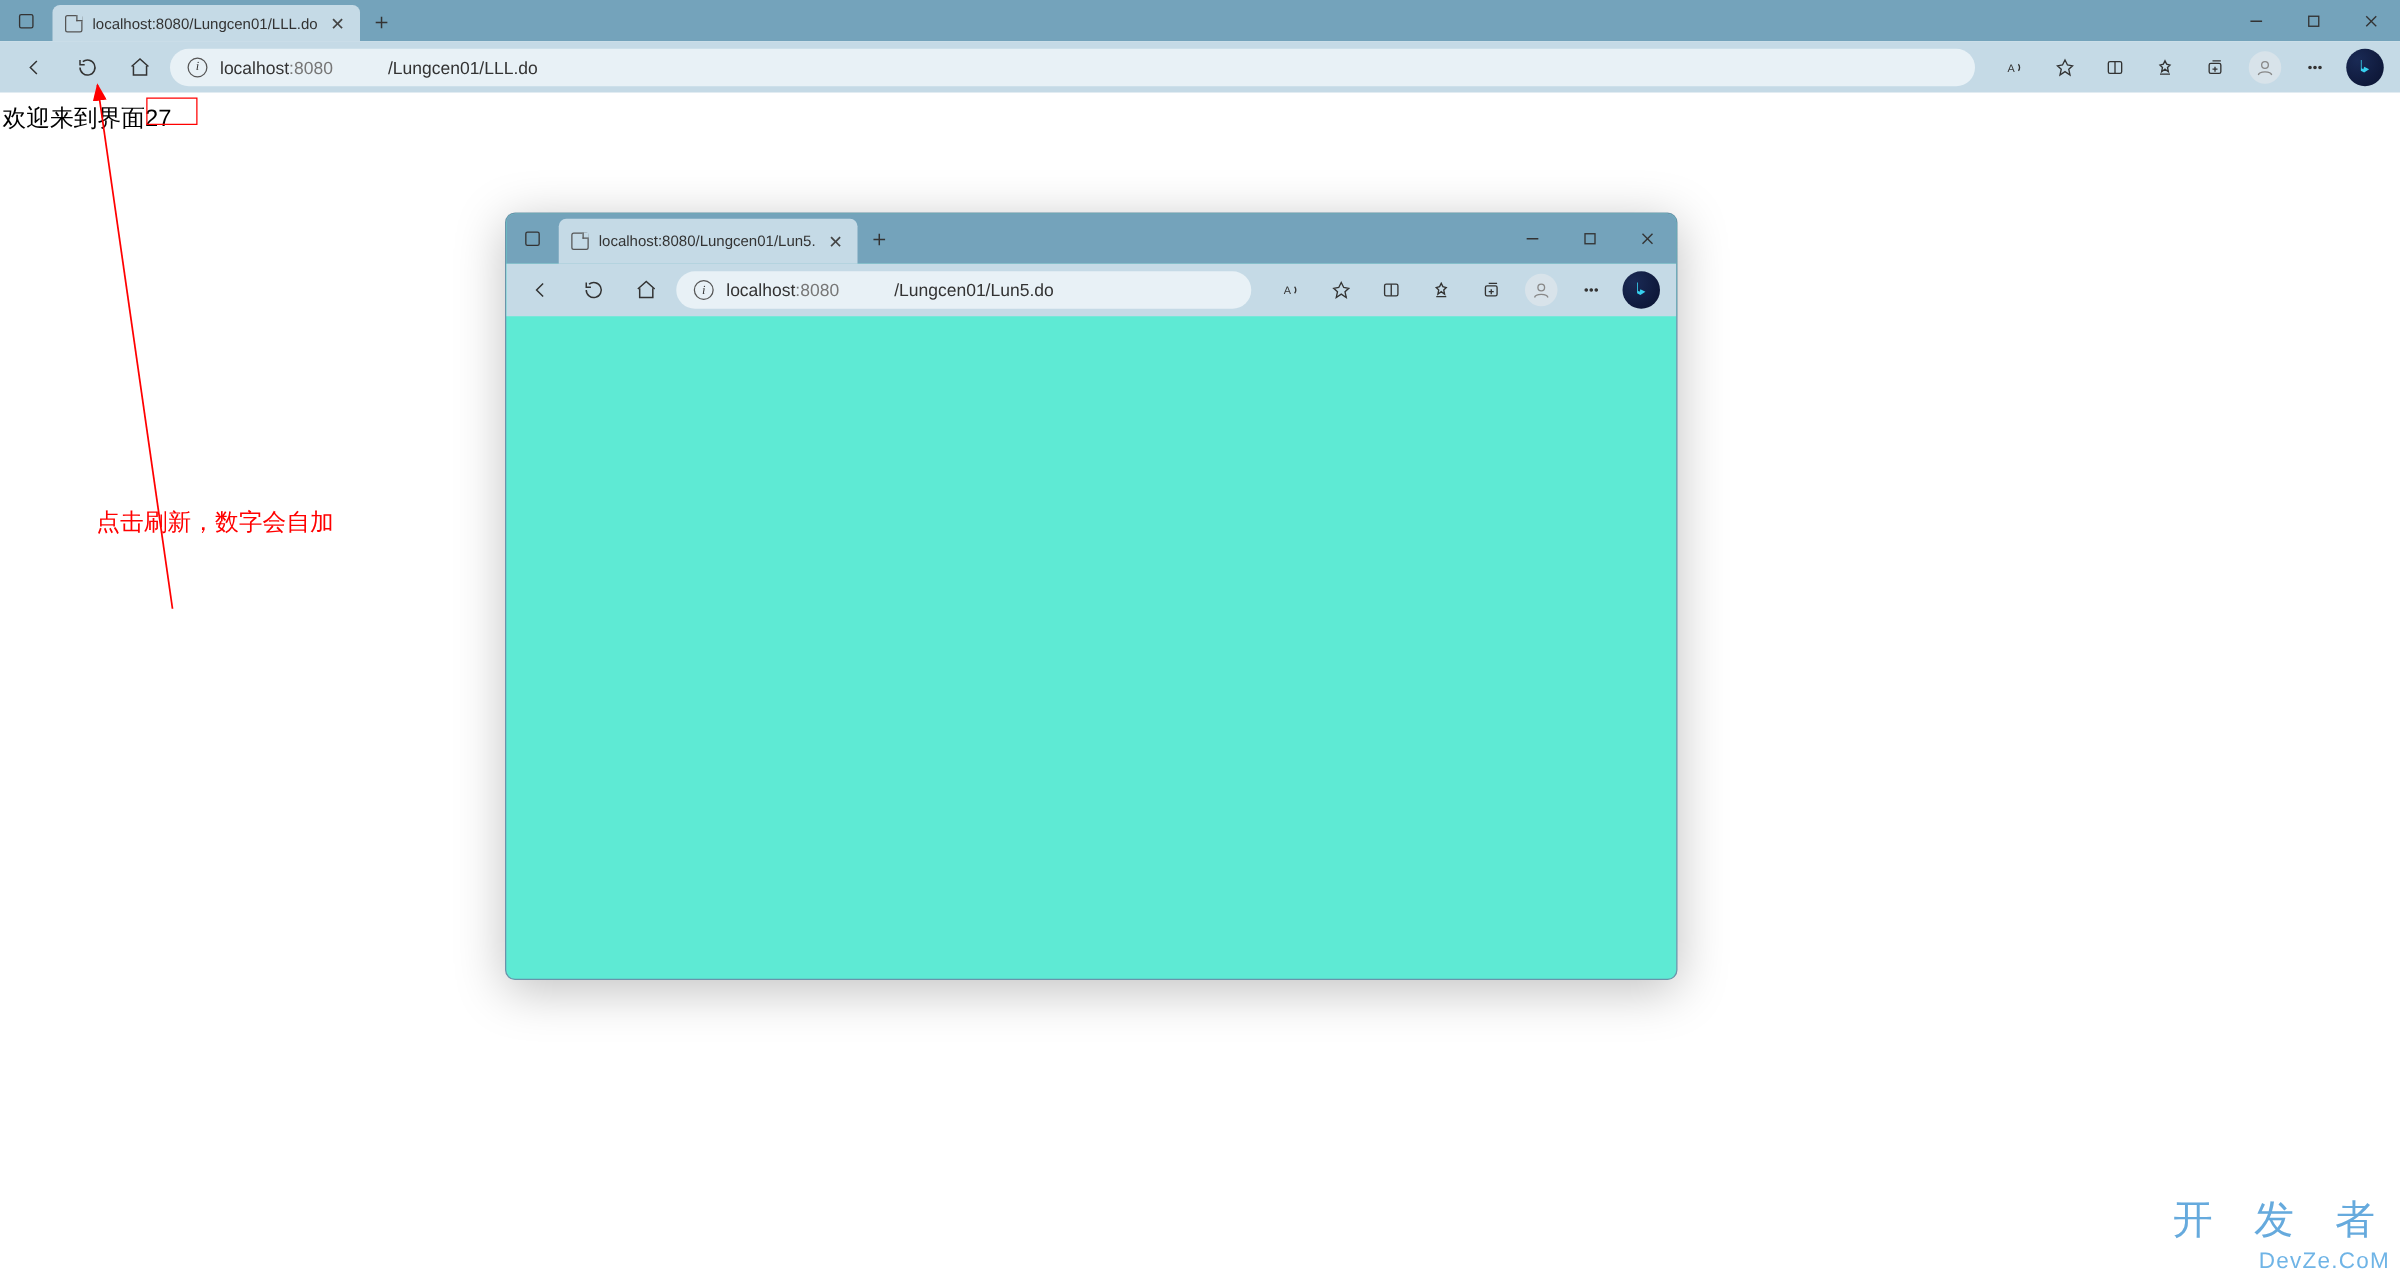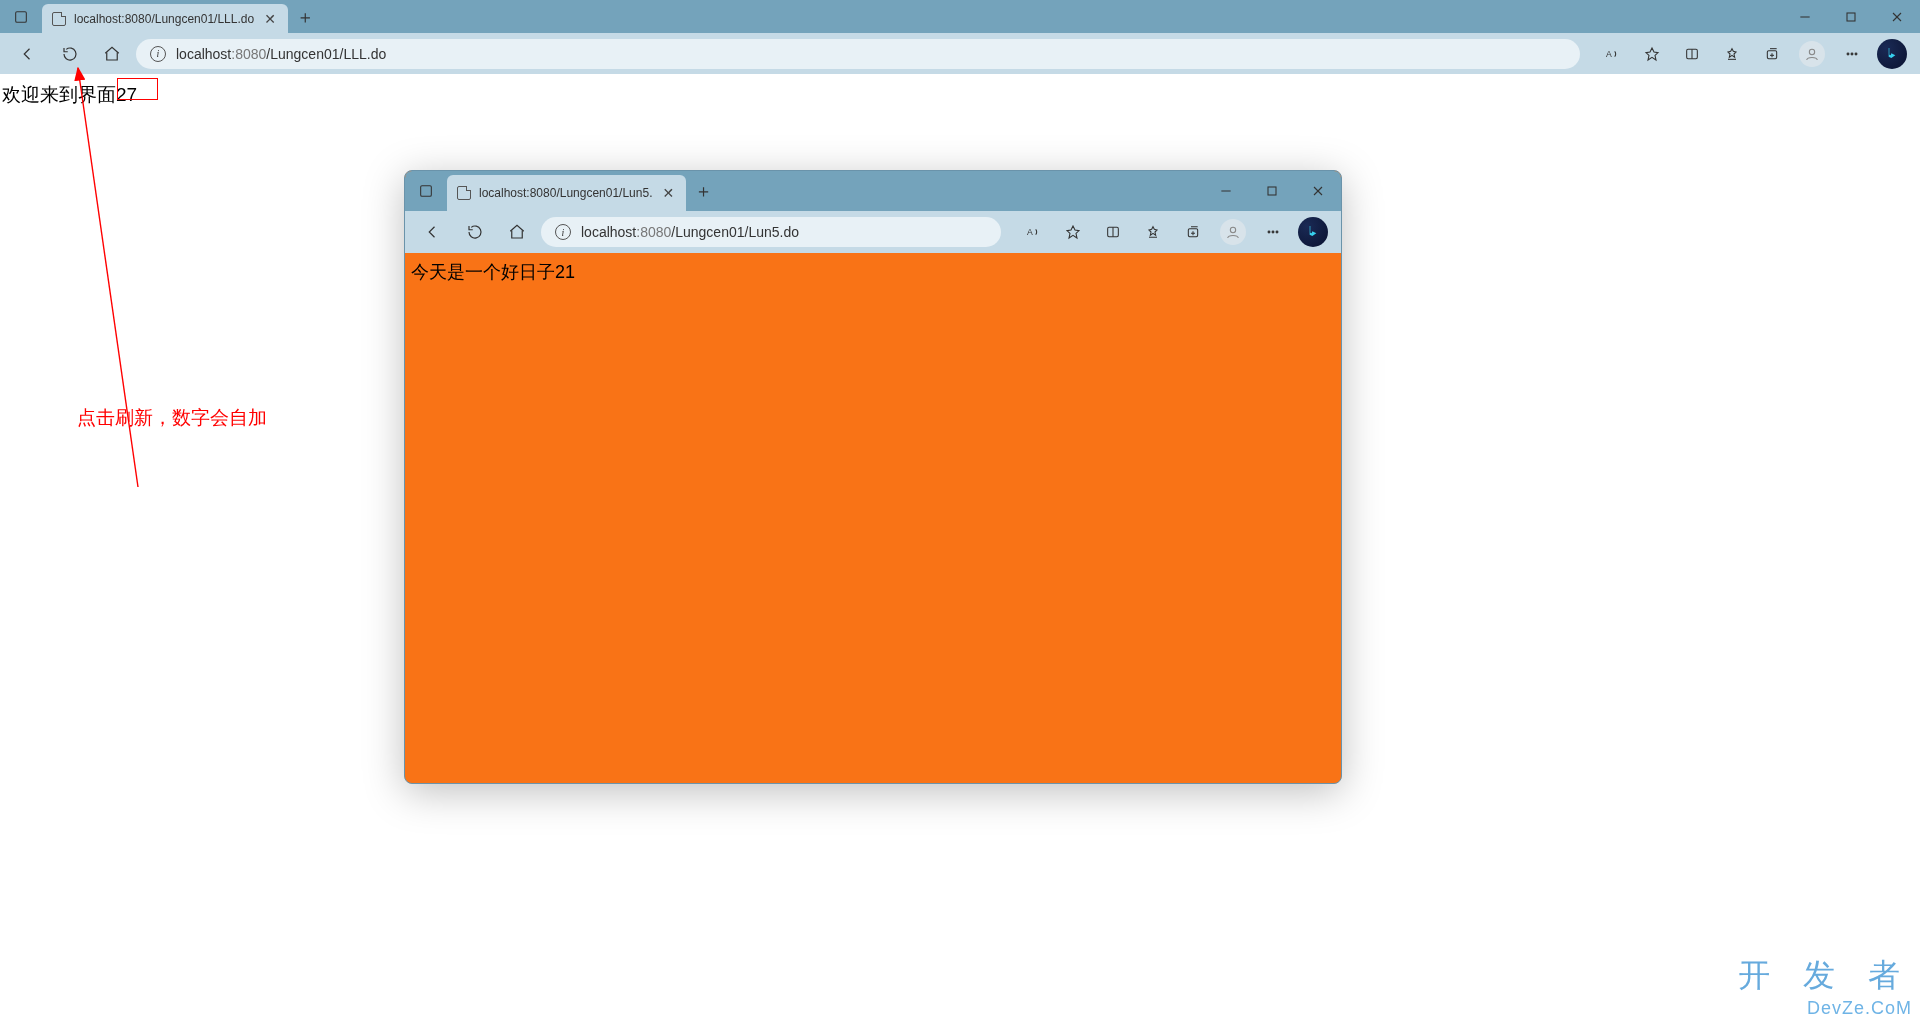--- a/index.html
+++ b/index.html
@@ -97,21 +97,21 @@
     }
     .addr-info {
       width:16px; height:16px;
       border:1.2px solid #555;
       border-radius:50%;
       display:flex;align-items:center;justify-content:center;
       font-size:10px; font-style:italic; font-family:Georgia,serif;
     }
     .addr-text .host { color:#333; }
     .addr-text .port { color:#777; }
-    .addr-text .path { color:#333; }
+    .addr-text .path { color:#333;margin-left:44px; }
     .right-icons { display:flex; gap:4px; margin-left:8px; }
     .bing-logo {
       width:30px; height:30px;
       border-radius:50%;
       background: radial-gradient(circle at 30% 30%, #1a2a55, #0a1230);
       display:flex;align-items:center;justify-content:center;
     }
     .bing-logo svg { width:16px; height:16px;}
     .page {
       padding: 8px 2px;
@@ -130,21 +130,21 @@
     
     .overlay-svg{
       position:absolute; left:0; top:0; width:1920px; height:800px;
       pointer-events:none;
     }
     
     .inner-window{
       position:absolute;
       left: 404px; top: 170px;
       width: 938px; height: 614px;
-      background:#f97316;
+      background:#5eead4;
       border: 1px solid #6a93aa;
       border-radius: 8px;
       box-shadow: 0 8px 40px rgba(0,0,0,0.25);
       overflow:hidden;
     }
     .inner-window .titlebar{ height:40px; background:#74a3bb;}
     .inner-window .tab{ min-width: 215px;}
     .inner-window .toolbar{ height:42px;}
     .inner-window .page{ font-size:18px; padding:7px 6px;}
     .watermark{
@@ -405,21 +405,18 @@
         </div>
       <div class="tb-btn">
         <span class="bing-logo">
           <svg viewBox="0 0 24 24">
               <path d="M7 3v13l4 2 6-4-6-3-1 3-2-1V3z" fill="#37d0ee" stroke="none"></path>
             </svg>
         </span>
       </div>
     </div>
   </div>
-  <div class="page">
-    <span>今天是一个好日子21</span>
-  </div>
 </div>
 
 <div class="watermark">
   <div class="cn">开 发 者</div>
   <div class="en">DevZe.CoM</div>
 </div>
 
 </body></html>

